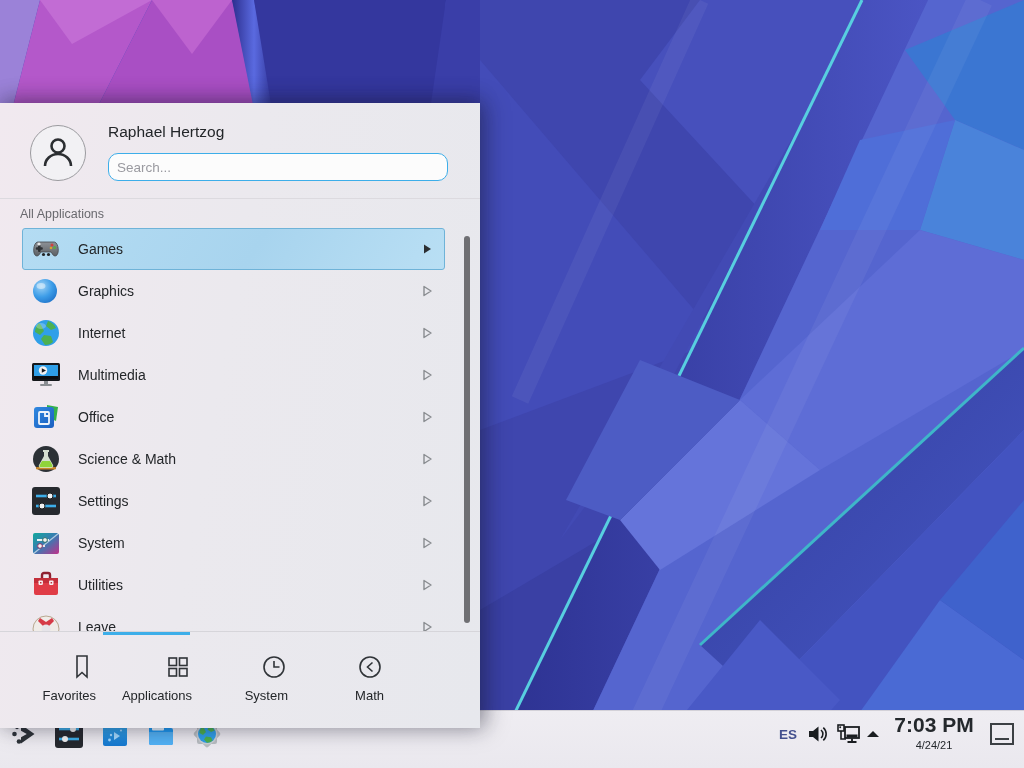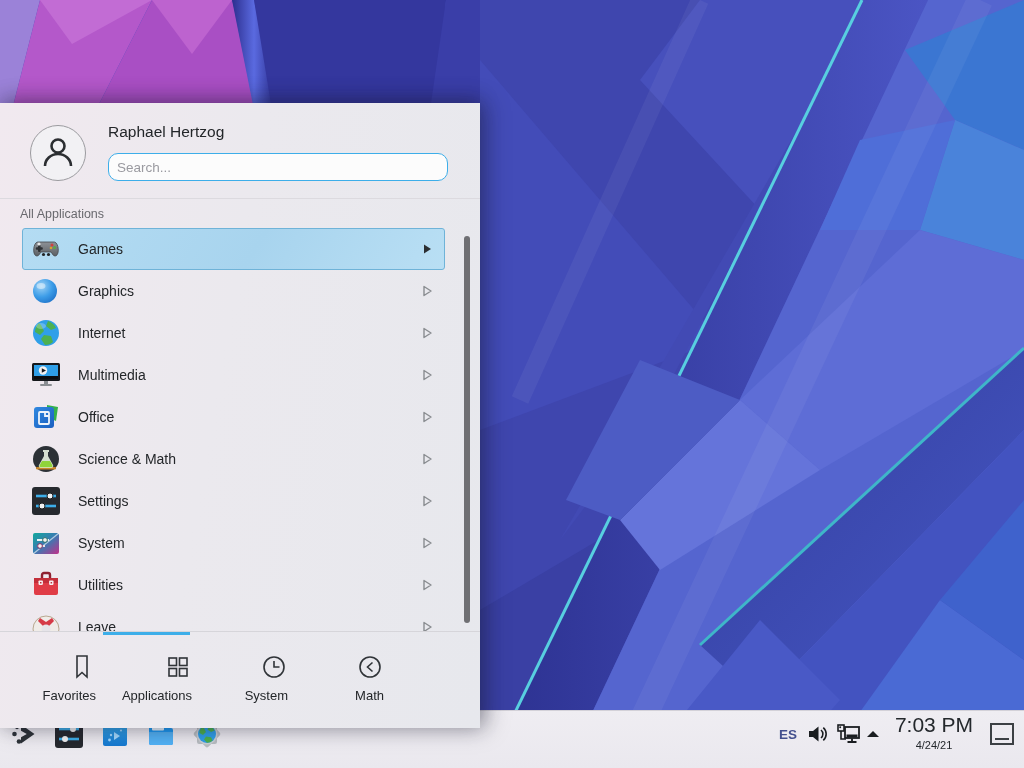--- a/index.html
+++ b/index.html
@@ -50,21 +50,21 @@
 
   
   #taskbar { position:absolute; left:0; bottom:0; width:1024px; height:58px; z-index:2;
     background:linear-gradient(180deg,#efedf2 0%,#eae8ee 100%); border-top:1px solid #d3d1d8; }
   .tb-icon { position:absolute; top:7px; width:32px; height:32px; }
   .tb-active-line { position:absolute; left:8px; top:3px; width:32px; height:3px; background:#3daee9; }
   .tray-text { position:absolute; top:0; height:46px; display:flex; align-items:center;
     font-size:13.5px; font-weight:bold; color:#44508e; }
   .tray-icon { position:absolute; top:0; height:46px; display:flex; align-items:center; }
   .clock { position:absolute; top:2px; height:44px; text-align:center; color:#24282c; }
-  .clock .time { font-size:21px; line-height:24px; }
+  .clock .time { font-size:21px; line-height:24px;font-weight:bold; }
   .clock .date { font-size:11px; line-height:17px; }
 </style>
 </head>
 <body>
 
 <div id="screen">
 
   <svg id="wallpaper" viewBox="0 0 1024 768" preserveAspectRatio="none">
     <defs>
       <linearGradient id="fold1" x1="0" y1="0" x2="1" y2="0">

